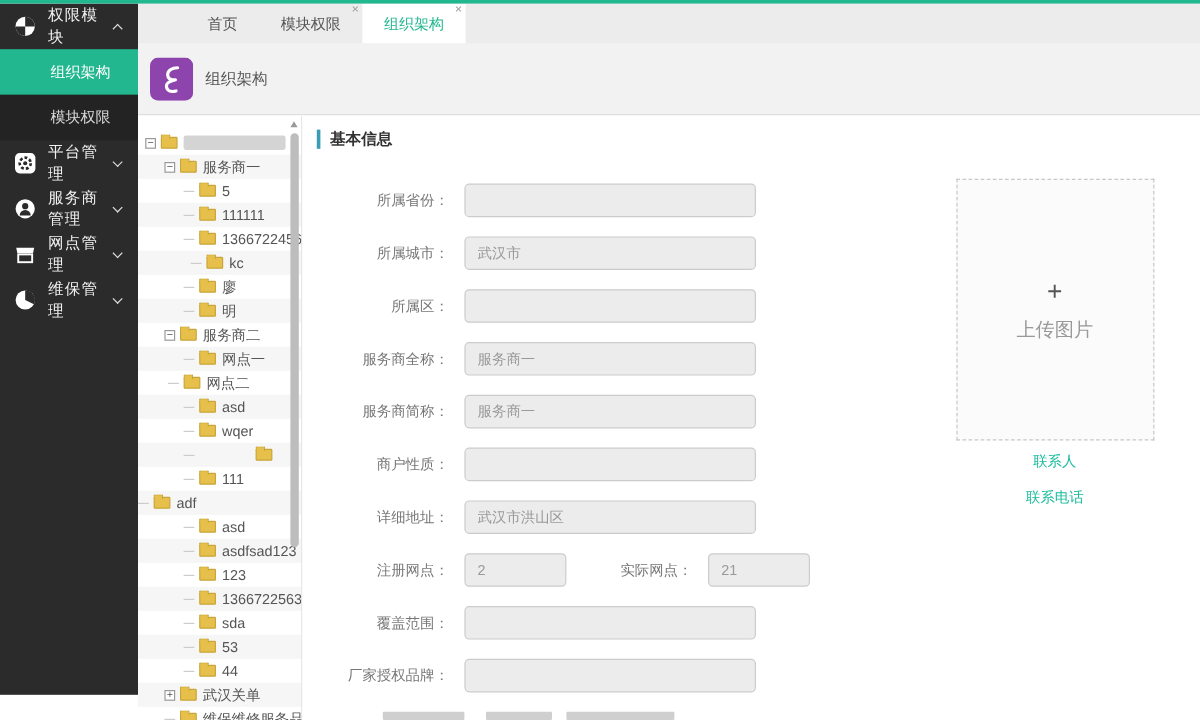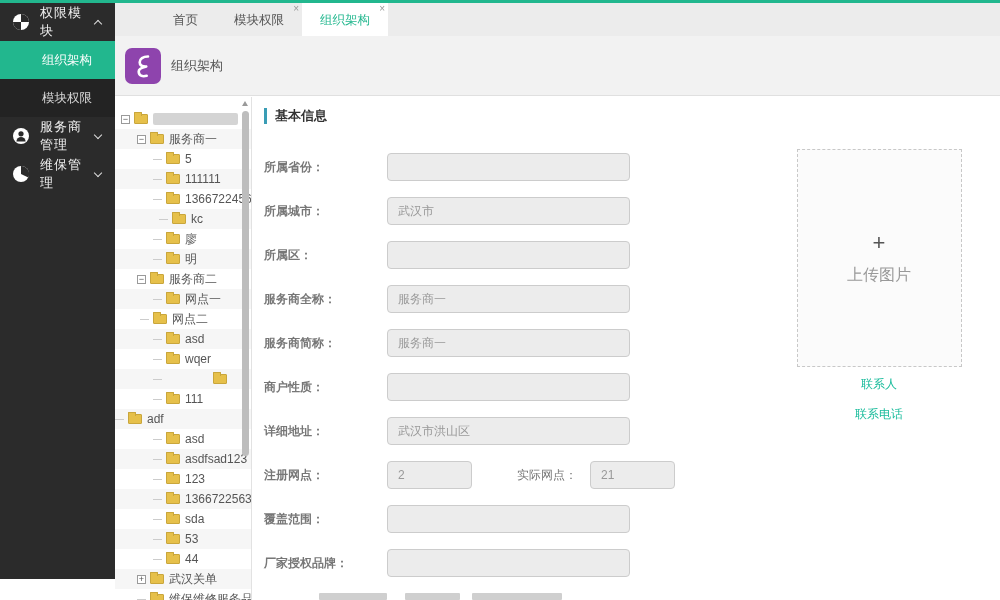--- a/index.html
+++ b/index.html
@@ -46,21 +46,21 @@
   .redacted{display:inline-block;width:85px;height:12px;background:#c9c9c9;border-radius:2px;opacity:.8;}
   .tscroll{position:absolute;top:14px;right:2px;width:7px;height:345px;background:#bdbdbd;border-radius:4px;}
   .tscroll-up{position:absolute;top:4px;right:3px;width:0;height:0;border-left:3px solid transparent;border-right:3px solid transparent;border-bottom:5px solid #9a9a9a;}
 
   
   .content{position:absolute;top:97px;left:252px;width:748px;height:503px;background:#fff;overflow:hidden;padding:10px 0 0 12px;}
   .section-title{display:flex;align-items:center;margin-bottom:28px;}
   .section-bar{width:3px;height:16px;background:var(--sectionbar);margin-right:8px;}
   .section-text{font-size:13px;font-weight:bold;color:#333;}
   .frow{display:flex;align-items:center;margin-bottom:16px;}
-  .flabel{width:110px;text-align:left;font-size:12px;color:#777;margin-right:13px;flex:0 0 110px;font-weight:bold;}
+  .flabel{width:110px;text-align:right;font-size:12px;color:#777;margin-right:13px;flex:0 0 110px;}
   .flabel2{width:70px;text-align:right;font-size:12px;color:#777;margin:0 13px 0 35px;}
   .finput{width:243px;height:28px;background:#ececec;border:1px solid #ccc;border-radius:4px;font-size:12px;color:#999;padding:0 10px;outline:none;}
   .finput.small{width:85px;}
   .partial-row{display:flex;align-items:flex-start;margin-top:2px;height:10px;overflow:hidden;}
   .smudge{height:7px;background:#b5b5b5;opacity:.65;border-radius:1px;}
 
   
   .rightpanel{position:absolute;left:543px;top:52px;width:168px;text-align:center;}
   .uploadbox{width:165px;height:218px;border:1px dashed #c8c8c8;background:#fbfbfb;display:flex;flex-direction:column;align-items:center;justify-content:center;cursor:pointer;margin:0 auto;}
   .plus{font-size:22px;color:#555;line-height:24px;margin-bottom:10px;}
@@ -87,26 +87,47 @@
     </div>
     <div class="side-sub active">
       <span>组织架构</span>
     </div>
     <div class="side-sub">
       <span>模块权限</span>
     </div>
     <div class="side-group">
       <span class="icon">
         <svg width="18" height="18" viewBox="0 0 18 18">
+            <rect x="0.5" y="0.5" width="17" height="17" rx="4" fill="#fff"></rect>
+            <circle cx="9" cy="9" r="4.6" fill="none" stroke="#2b2b2b" stroke-width="2.2" stroke-dasharray="2.4 1.7"></circle>
+            <circle cx="9" cy="9" r="1.7" fill="#2b2b2b"></circle>
+          </svg>
+      </span>
+      <span class="glabel">平台管理</span>
+      <span class="chev down"></span>
+    </div>
+    <div class="side-group">
+      <span class="icon">
+        <svg width="18" height="18" viewBox="0 0 18 18">
             <circle cx="9" cy="9" r="8" fill="#fff"></circle>
             <circle cx="9" cy="6.8" r="2.6" fill="#2b2b2b"></circle>
             <path d="M4.4 14.6 a4.6 4.6 0 0 1 9.2 0 Z" fill="#2b2b2b"></path>
           </svg>
       </span>
       <span class="glabel">服务商管理</span>
+      <span class="chev down"></span>
+    </div>
+    <div class="side-group">
+      <span class="icon">
+        <svg width="18" height="18" viewBox="0 0 18 18">
+            <path d="M1.5 3.5h15l-1 4.5h-13z" fill="#fff"></path>
+            <rect x="3.2" y="9" width="11.6" height="6.5" fill="none" stroke="#fff" stroke-width="1.6"></rect>
+          </svg>
+      </span>
+      <span class="glabel">网点管理</span>
       <span class="chev down"></span>
     </div>
     <div class="side-group">
       <span class="icon">
         <svg width="18" height="18" viewBox="0 0 18 18">
             <circle cx="9" cy="9" r="8" fill="#fff"></circle>
             <path d="M9 9 L9 1 A8 8 0 0 1 16.3 12.6 Z" fill="#2b2b2b"></path>
           </svg>
       </span>
       <span class="glabel">维保管理</span>

